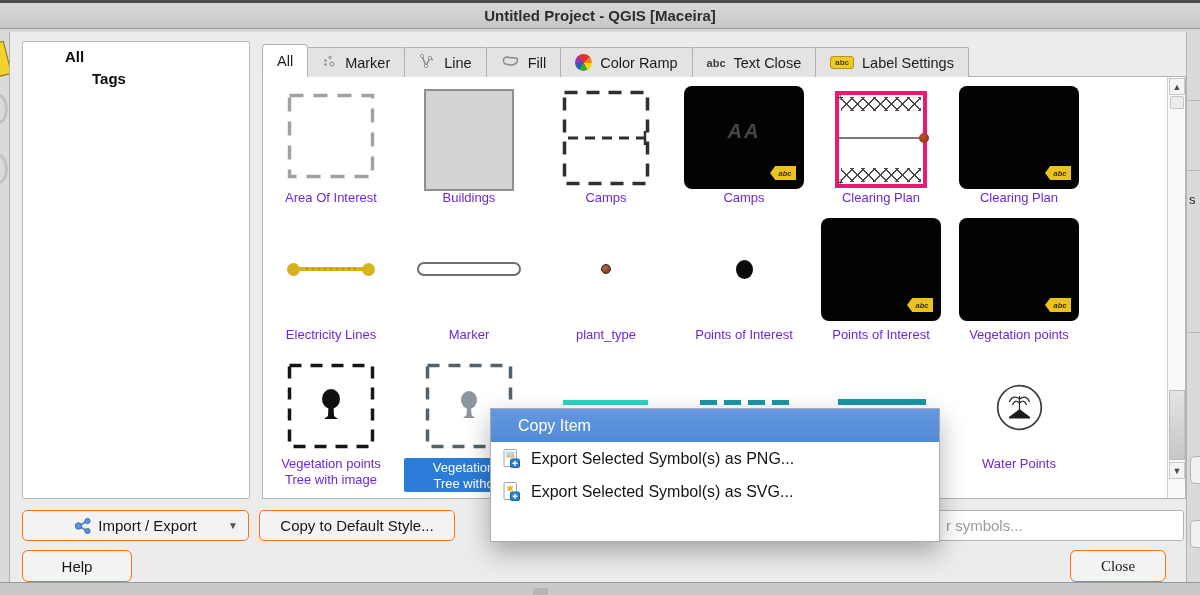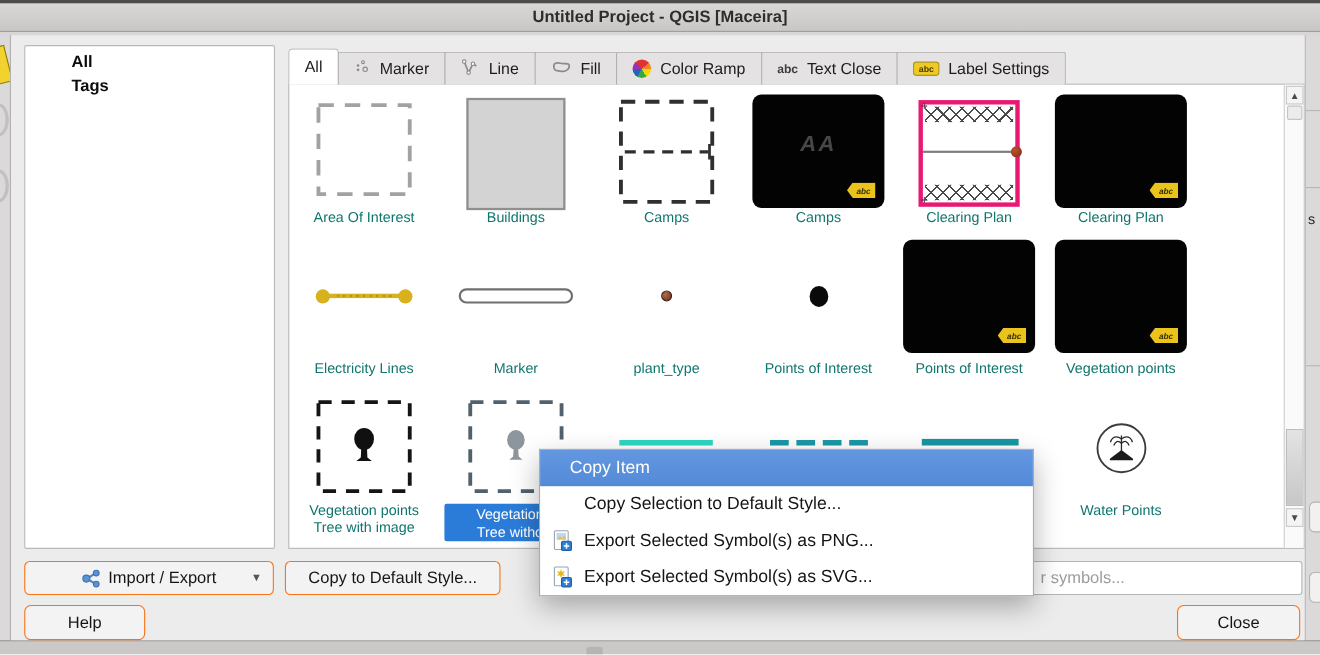--- a/index.html
+++ b/index.html
@@ -38,21 +38,21 @@
     font-size:14.5px; color:#1c1c1c; border-radius:2px 2px 0 0; }
   .tab.selected { height:33px; background:#fff; border-radius:4px 4px 0 0; margin-left:0; }
   .cr-icon { width:17px; height:17px; border-radius:50%;
     background:conic-gradient(#e23333 0 14%, #f08a1d 14% 26%, #f3d411 26% 42%, #3aa73a 42% 58%, #2762b7 58% 74%, #9932b5 74% 88%, #e23333 88%); }
   .tf-icon { font-size:11px; font-weight:700; color:#3e3e3e; letter-spacing:0; }
   .abc-tag { display:inline-flex; align-items:center; justify-content:center; background:#efca24; color:#4c3d00;
     font-size:8px; font-weight:700; border:1px solid #b1951a; border-radius:3px; padding:1px 4px; }
 
   
   .gridpanel { position:absolute; left:252px; top:44px; width:924px; height:423px; background:#fff; border:1px solid #b5b5b5; }
-  .cell-label { position:absolute; width:138px; text-align:center; font-size:13px; color:#0f766e; }
+  .cell-label { position:absolute; width:138px; text-align:center; font-size:13px; color:#6d28d9; }
   .tile { position:absolute; width:120px; height:103px; background:#030303; border-radius:8px;font-style:italic; }
   .tile .aa { position:absolute; left:0; right:0; top:34px; text-align:center; font-size:20px; font-weight:700; color:#474747; letter-spacing:2px; }
   .badge-abc { position:absolute; right:8px; bottom:9px; width:26px; height:14px; background:#eac31d;
     clip-path:polygon(20% 0, 100% 0, 100% 100%, 20% 100%, 0 50%); display:flex; align-items:center;
     justify-content:center; padding-left:4px; font-size:7.5px; font-weight:700; color:#3c3000; }
   .dsvg { position:absolute; }
   .buildings { position:absolute; width:90px; height:102px; background:#d3d3d3; border:2px solid #8f8f8f; }
   .clearing { position:absolute; width:92px; height:97px; background:#fff; border:4px solid #e81873; }
   .clearing .hatch { position:absolute; left:2px; right:2px; height:14px;
     background:repeating-linear-gradient(45deg,#4a4a4a 0 1.4px,transparent 1.4px 8px),
@@ -119,21 +119,21 @@
     <span class="mini-box" style="top:488px;"></span>
   </div>
   <div class="edge-bottom">
     <span class="notch"></span>
   </div>
 
   <div class="dialog">
 
     <div class="sidebar">
       <div class="tag-item" style="top:6px;">All</div>
-      <div class="tag-item" style="top:28px;">Tags</div>
+      <div class="tag-item" style="top:28px;margin-left:27px;">Tags</div>
     </div>
 
     <div class="tabbar">
       <div class="tab selected">
         <span>All</span>
       </div>
       <div class="tab">
         <span>
           <svg width="15" height="15" viewBox="0 0 15 15">
               <circle cx="3.5" cy="6.5" r="1.2" fill="#8a8a8a"></circle>
@@ -280,23 +280,20 @@
     <div class="cell-label" style="left:252px; top:440px;">Tree with image</div>
     <div class="sel-label">
       <div style="padding-top:2px;">Vegetation p</div>
       <div>Tree without</div>
     </div>
     <div class="cell-label" style="left:940px; top:424px;">Water Points</div>
 
     <div class="ctxmenu">
       <div class="item hl">
         <span>Copy Item</span>
-      </div>
-      <div class="item">
-        <span>Copy Selection to Default Style...</span>
       </div>
       <div class="item">
         <span class="micon">
           <svg width="21" height="21" viewBox="0 0 21 21">
             <rect x="4" y="1.5" width="12.5" height="17" rx="1" fill="#fdfdfd" stroke="#97a5b0"></rect>
             <rect x="6" y="3.5" width="8.5" height="6" fill="#bcd9ef"></rect>
             <path d="M6 9.5 L9 6.5 L11 8.5 L13.5 5.8 L14.5 9.5 Z" fill="#e3bd62"></path>
             <rect x="10.5" y="11" width="9" height="8.5" rx="1.5" fill="#2d7fd3" stroke="#1c5fa6"></rect>
             <path d="M15 12.8 V17.8 M12.5 15.3 H17.5" stroke="#fff" stroke-width="1.4"></path>
           </svg>
@@ -329,18 +326,18 @@
       <span>Import / Export</span>
       <span class="caret">▼</span>
     </div>
     <div class="btn-std" style="left:249px; top:478px; width:196px; height:31px;">
       <span>Copy to Default Style...</span>
     </div>
     <input class="search-box" type="text" placeholder="r symbols..." style="">
     <div class="btn-std" style="left:12px; top:518px; width:110px; height:32px; border-radius:6px;">
       <span>Help</span>
     </div>
-    <div class="btn-std" style="left:1060px; top:518px; width:112px; height:32px; border-radius:6px;">
+    <div class="btn-std" style="left:1060px; top:518px; width:96px; height:32px; border-radius:6px;font-family:Liberation Serif, serif;">
       <span>Close</span>
     </div>
 
   </div>
 </div>
 
 </body></html>

